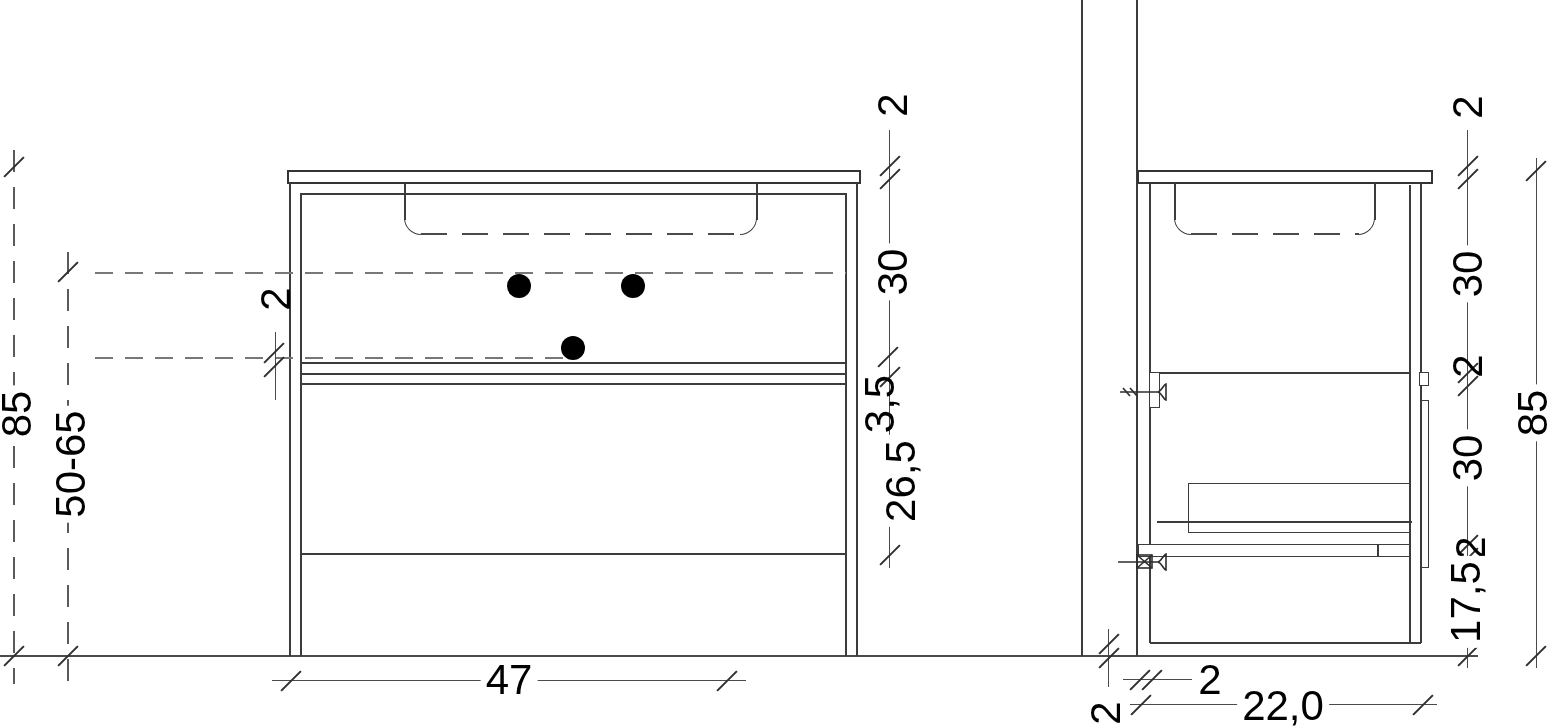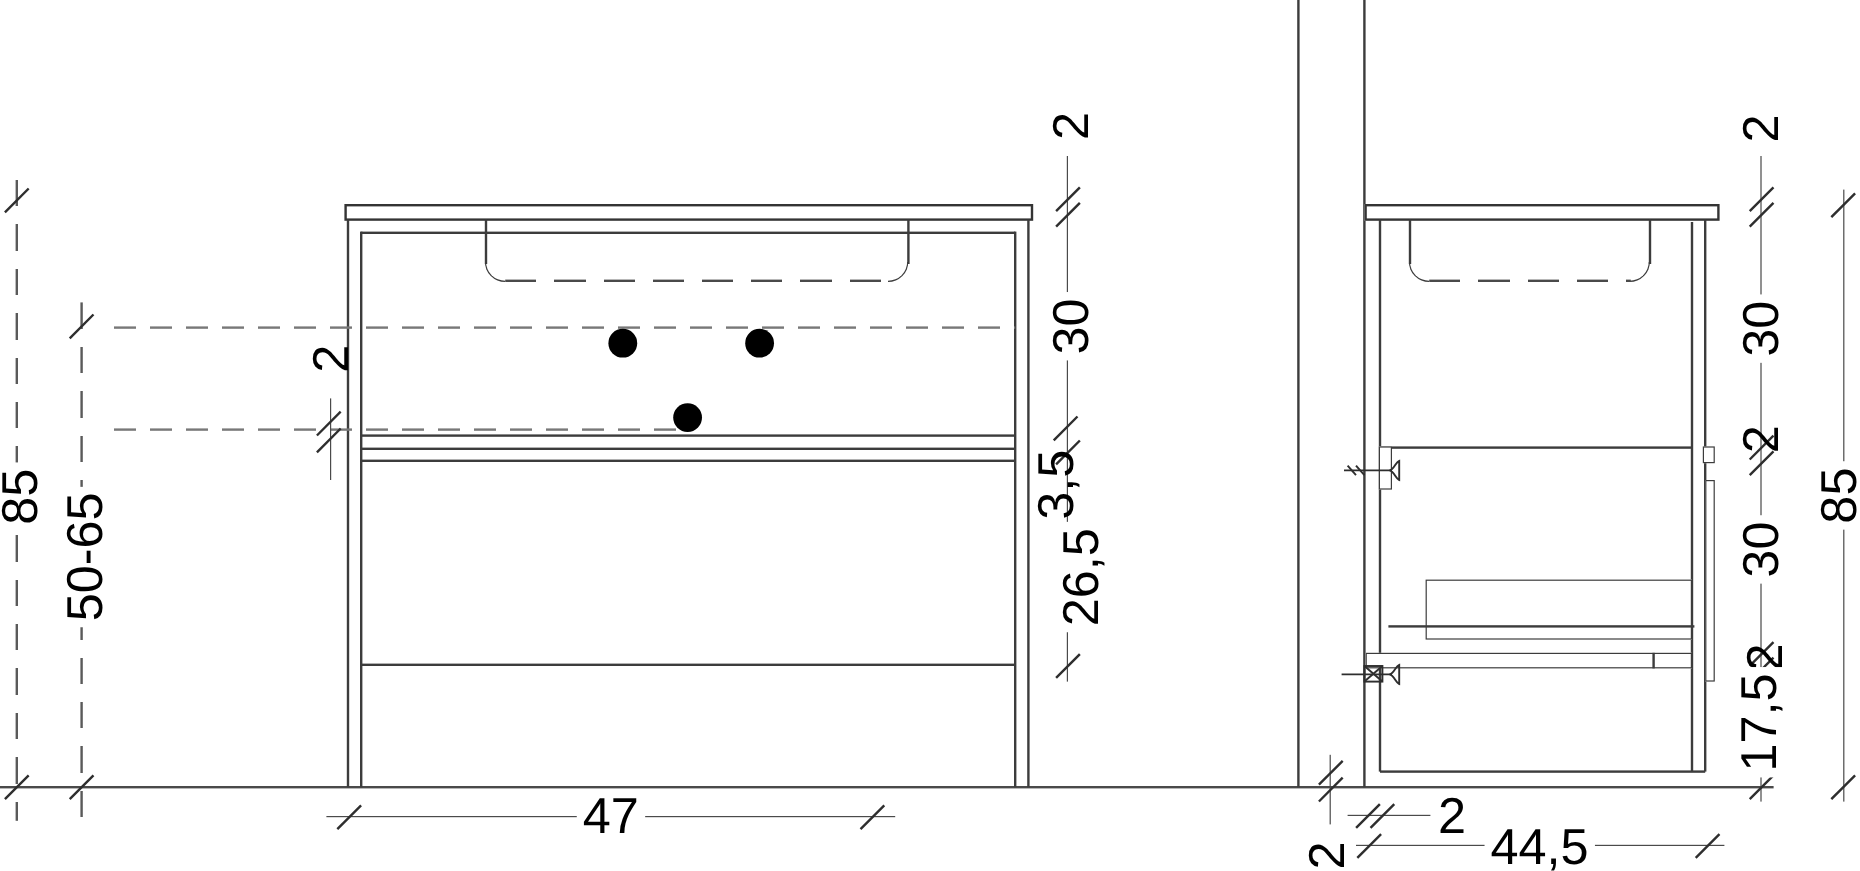--- a/index.html
+++ b/index.html
@@ -155,15 +155,15 @@
   <div class="lbl rot" style="left:1106px;top:713px;background:transparent;">2</div>
 
   <div class="dimh" style="left:1123px;top:679px;width:69px;"></div>
   <div class="tick" style="left:1140px;top:680px;"></div>
   <div class="tick" style="left:1152px;top:680px;"></div>
   <div class="lbl hor" style="left:1210px;top:680px;background:transparent;">2</div>
 
   <div class="dimh" style="left:1130px;top:704px;width:307px;"></div>
   <div class="tick" style="left:1141px;top:705px;"></div>
   <div class="tick" style="left:1423px;top:705px;"></div>
-  <div class="lbl hor" style="left:1283px;top:706px;">44,5</div>
+  <div class="lbl hor" style="left:1283px;top:706px;">22,0</div>
 
 </div>
 
 </body></html>

